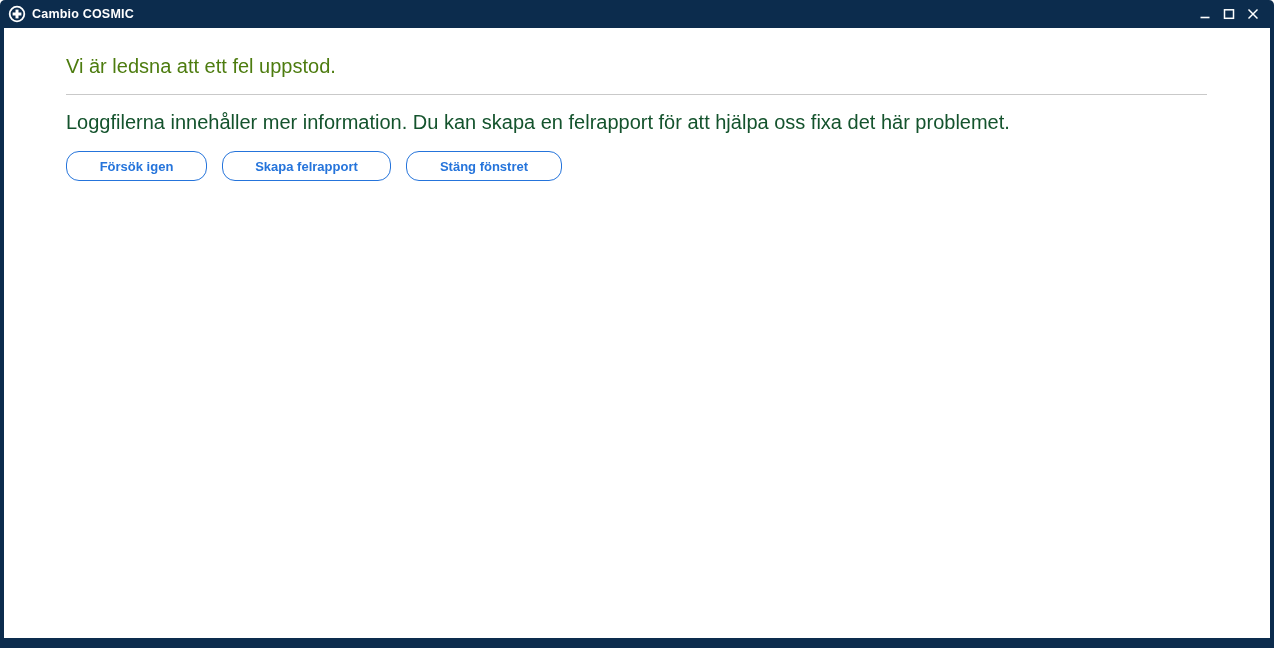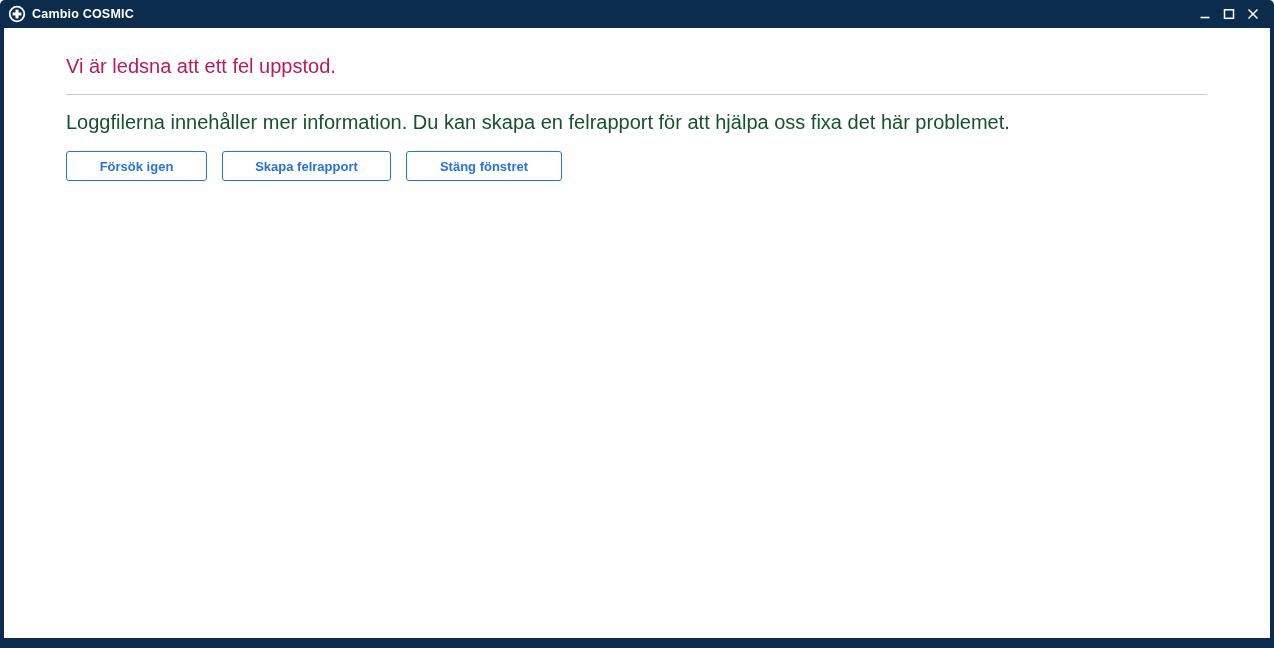--- a/index.html
+++ b/index.html
@@ -70,21 +70,21 @@
     font-size: 46px;
     font-weight: 300;
     line-height: 1.15;
     color: var(--heading, #2b7cd9);
     letter-spacing: -0.5px;
   }
   .error-subheading {
     margin: 27px 0 0 0;
     font-size: 20px;
     font-weight: 400;
-    color: #be185d;
+    color: #4d7c0f;
   }
   .divider {
     border: none;
     border-top: 1px solid var(--divider, #c9c9c9);
     margin: 16px 0 0 0;
   }
   .error-description {
     margin: 16px 0 0 0;
     font-size: 20px;
     font-weight: 400;
@@ -93,21 +93,21 @@
   .button-row {
     margin-top: 17px;
     display: flex;
     gap: 15px;
   }
   .action-btn {
     height: 30px;
     box-sizing: border-box;
     background: #ffffff;
     border: 1px solid var(--accent, #2574db);
-    border-radius: 3px;
+    border-radius: 13px;
     color: var(--accent, #2574db);
     font-family: "Liberation Sans", "DejaVu Sans", sans-serif;
     font-size: 13px;
     font-weight: bold;
     cursor: pointer;
     display: flex;
     align-items: center;
     justify-content: center;
   }
   .btn-0 { width: 141px; }

